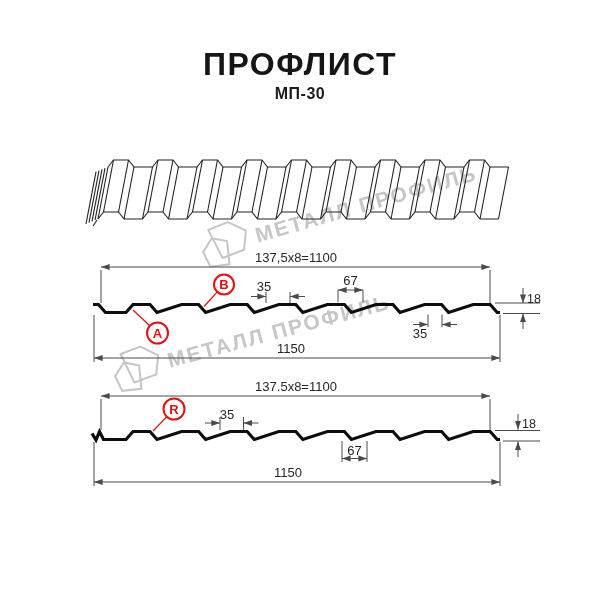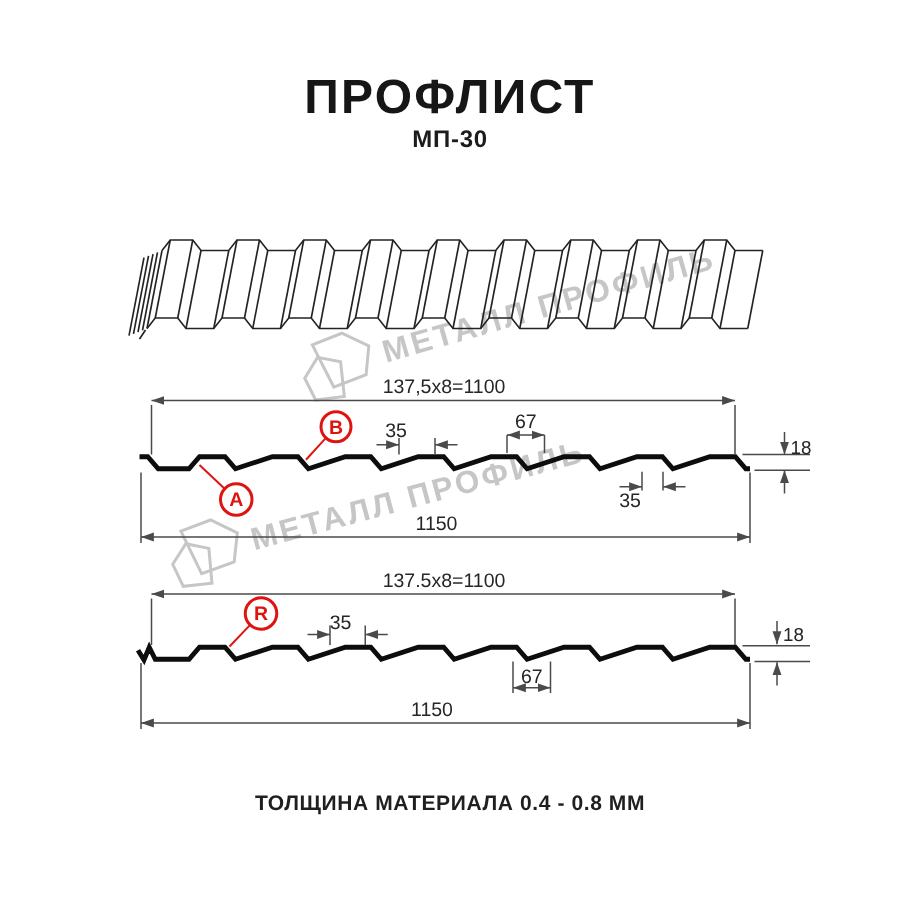--- a/index.html
+++ b/index.html
@@ -173,14 +173,13 @@
       <text class="dtxt" x="227" y="419" text-anchor="middle">35</text>
       <text class="dtxt" x="354.5" y="455" text-anchor="middle">67</text>
       <text class="dtxt dtxt18" x="522" y="427.5">18</text>
 
       <line class="red" stroke-width="1.3" x1="153" y1="431" x2="166.8" y2="416.6"></line>
       <circle class="red" stroke-width="2" cx="174" cy="409" r="10.5"></circle>
       <text class="redtxt" x="174" y="413.5" text-anchor="middle">R</text>
     </g>
   </svg>
 
-  <div class="footer-note">ТОЛЩИНА МАТЕРИАЛА 0.4 - 0.8 ММ</div>
 </div>
 
 </body></html>

